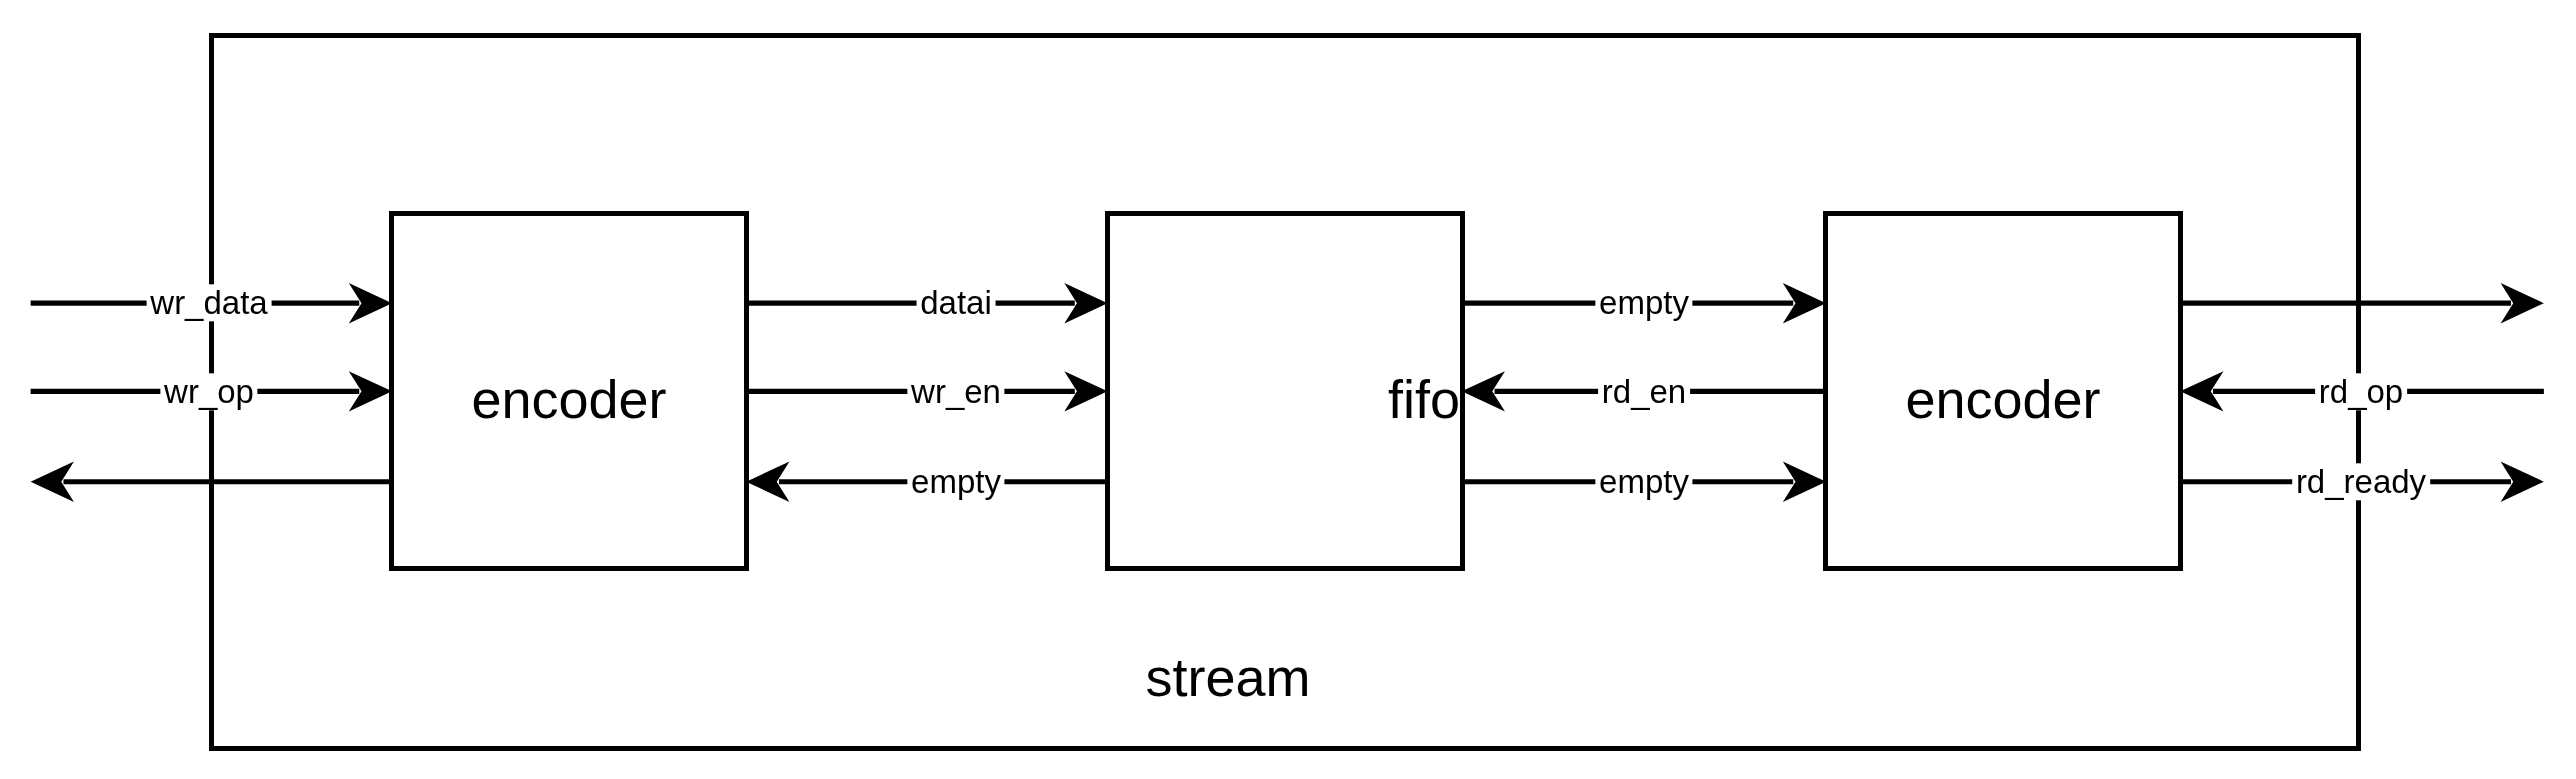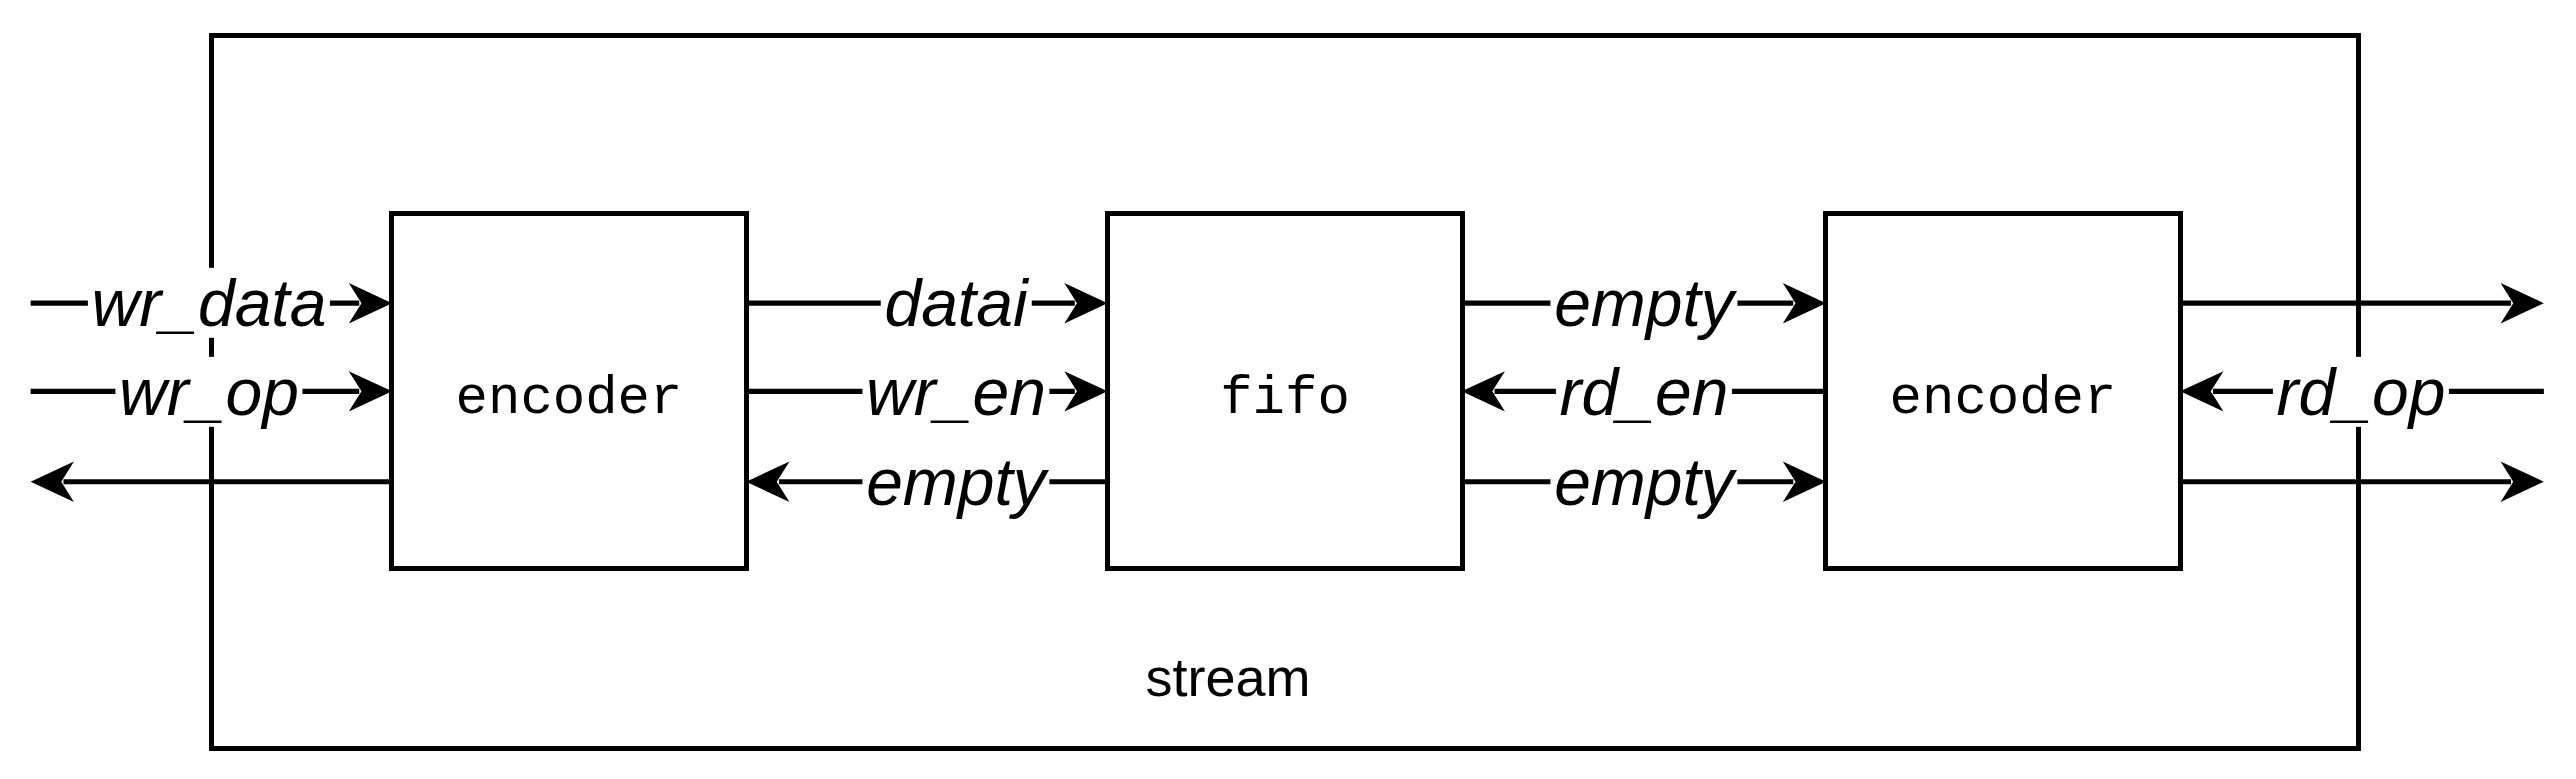--- a/index.html
+++ b/index.html
@@ -34,50 +34,48 @@
     top: 211px;
     width: 360px;
     height: 360px;
     border: 5.2px solid #000000;
     box-sizing: border-box;
     background: #ffffff;
     display: flex;
     align-items: center;
     justify-content: center;
     z-index: 1;
-    font-family: Liberation Mono, monospace;
   }
   .block-encoder { left: 389px; }
-  .block-fifo    { left: 1105px; }
+  .block-fifo    { left: 1105px; justify-content: flex-end; }
   .block-decoder { left: 1823px; }
   .block-label {
     font-size: 54px;
     line-height: 1;
     position: relative;
     top: 8.2px;
     white-space: nowrap;
   }
   
   .wires {
     position: absolute;
     left: 0;
     top: 0;
     z-index: 2;
   }
   
   .sig-label {
     position: absolute;
     transform: translate(-50%, -50%);
     background: #ffffff;
-    font-size: 66px;
+    font-size: 33px;
     line-height: 1;
     padding: 2.2px 3.7px;
     white-space: nowrap;
     z-index: 3;
-    font-style: italic;
   }
   .pl-1 { top: 303px; }
   .pl-2 { top: 392px; }
   .pl-3 { top: 482px; }
   .col-left  { left: 209px; }
   .col-m1    { left: 956px; }
   .col-m2    { left: 1644px; }
   .col-right { left: 2361px; }
   
   .stream-label {
@@ -170,17 +168,18 @@
 
   <div class="sig-label col-m1 pl-1">datai</div>
   <div class="sig-label col-m1 pl-2">wr_en</div>
   <div class="sig-label col-m1 pl-3">empty</div>
 
   <div class="sig-label col-m2 pl-1">empty</div>
   <div class="sig-label col-m2 pl-2">rd_en</div>
   <div class="sig-label col-m2 pl-3">empty</div>
 
   <div class="sig-label col-right pl-2">rd_op</div>
+  <div class="sig-label col-right pl-3">rd_ready</div>
 
   <div class="stream-label">stream</div>
 
 </div>
 
 
 </body></html>

